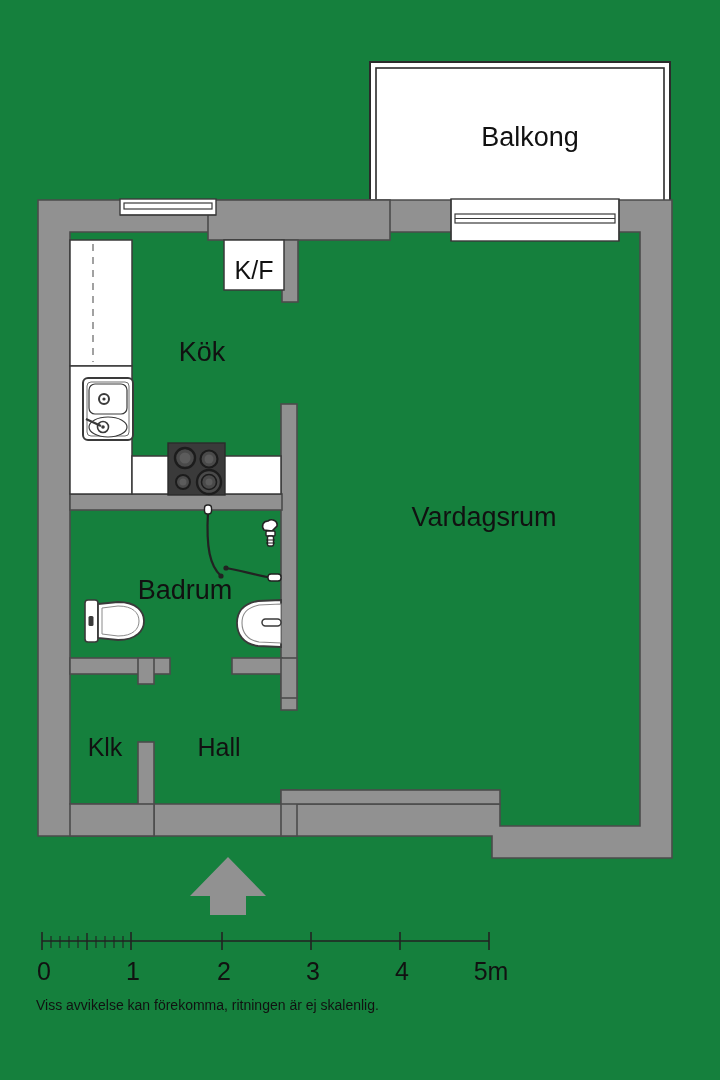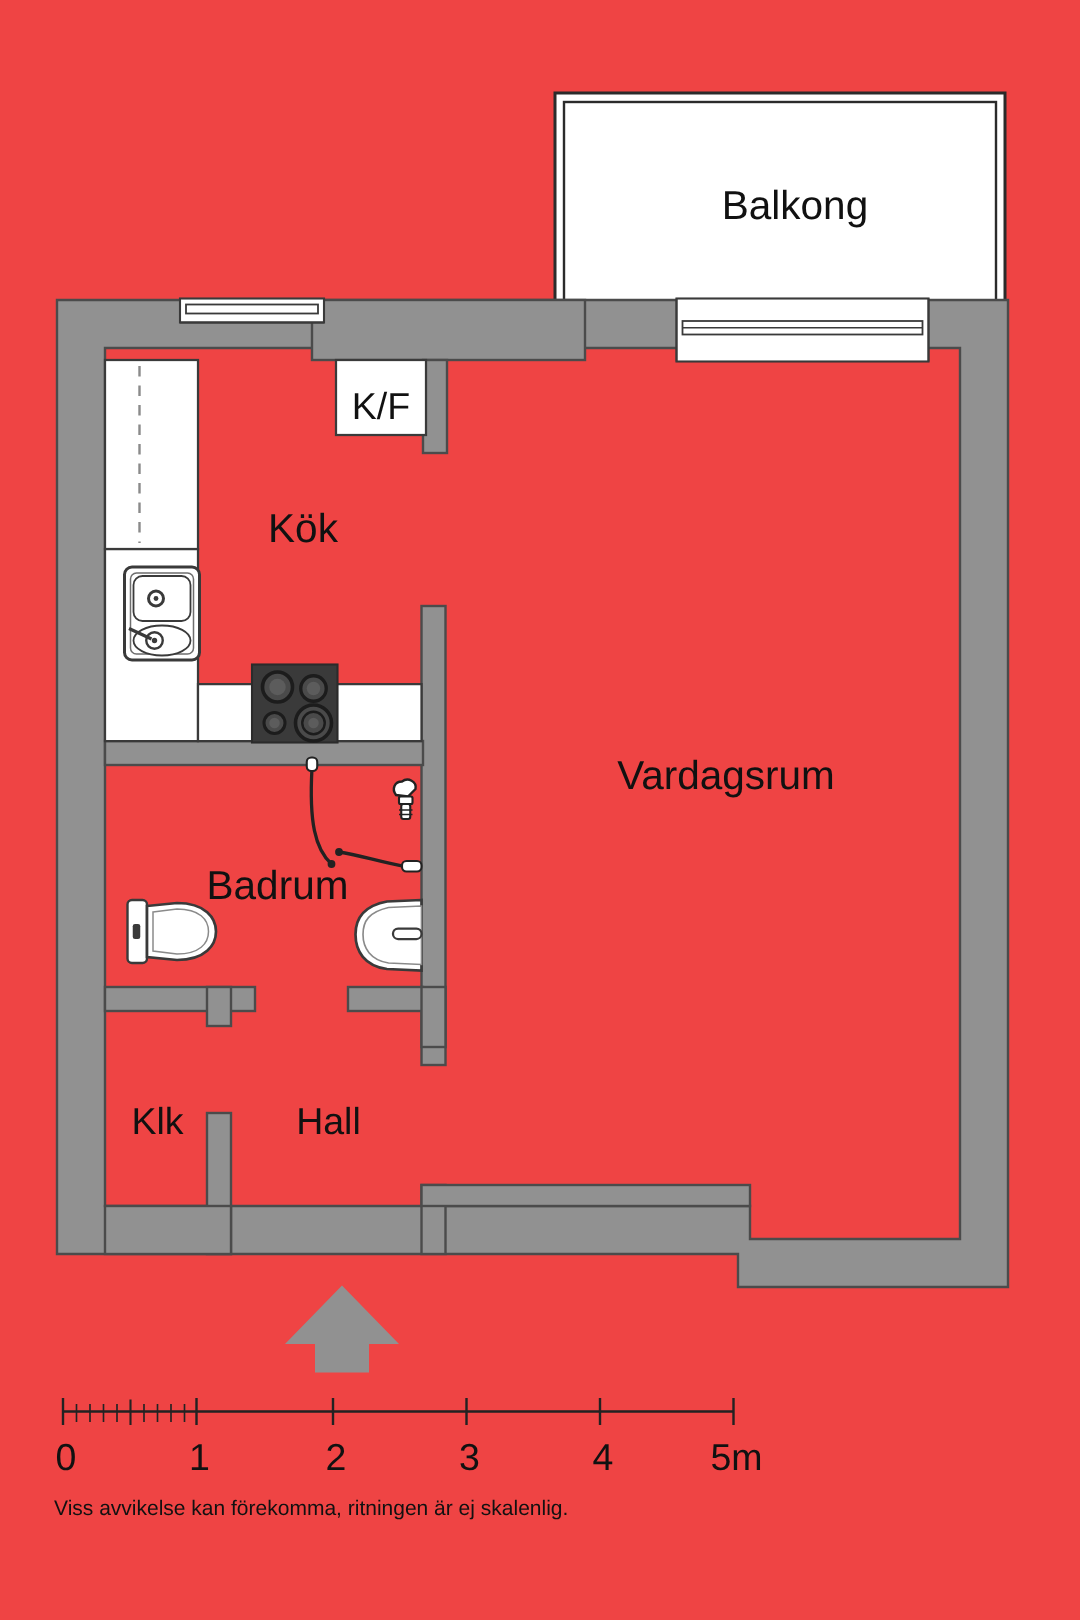--- a/index.html
+++ b/index.html
@@ -1,21 +1,21 @@
 <!DOCTYPE html>
 <html><head>
 <meta charset="utf-8">
 <style>
   html,body{margin:0;padding:0;background:#ffffff;}
   body{
     width:720px;height:1080px;
     font-family:"Liberation Sans","DejaVu Sans",sans-serif;
     -webkit-font-smoothing:antialiased;
   }
-  #page{position:relative;width:720px;height:1080px;background:#ef4444;overflow:hidden;}
+  #page{position:relative;width:720px;height:1080px;background:#15803d;overflow:hidden;}
   #plan{position:absolute;left:0;top:0;width:720px;height:1080px;}
   .txt{font-family:"Liberation Sans","DejaVu Sans",sans-serif;fill:#111;}
   .room-label{font-size:27px;}
   .room-label-sm{font-size:25px;}
   .kf-label{font-size:25px;}
   .scale-num{font-size:25px;}
   .disclaimer{font-size:14px;}
 </style>
 </head>
 <body>

